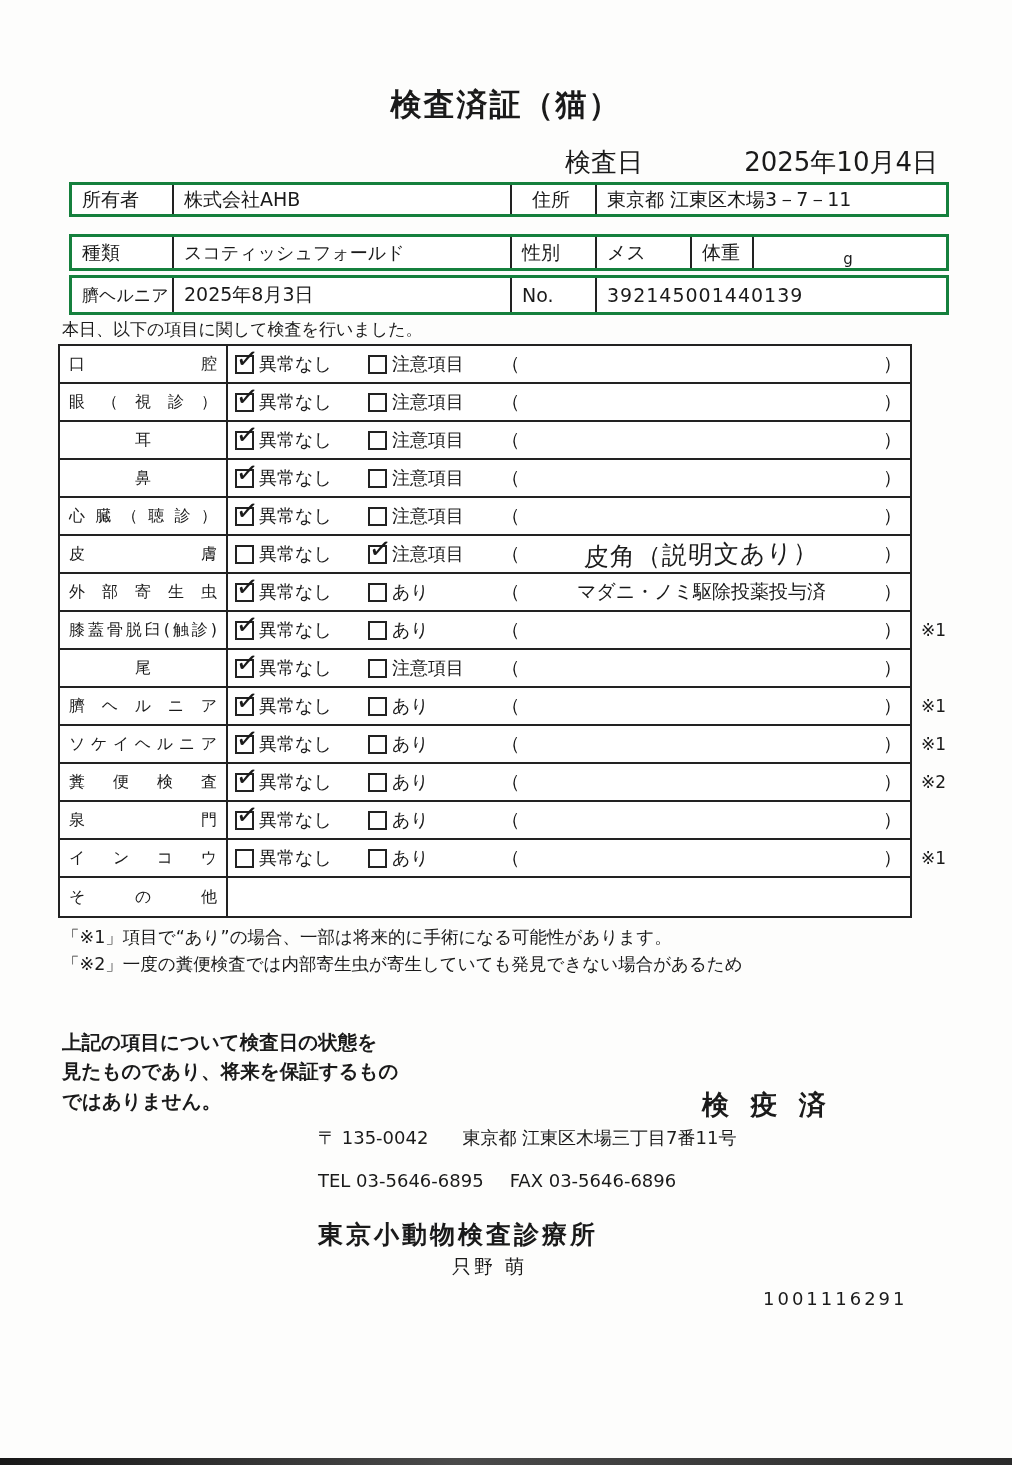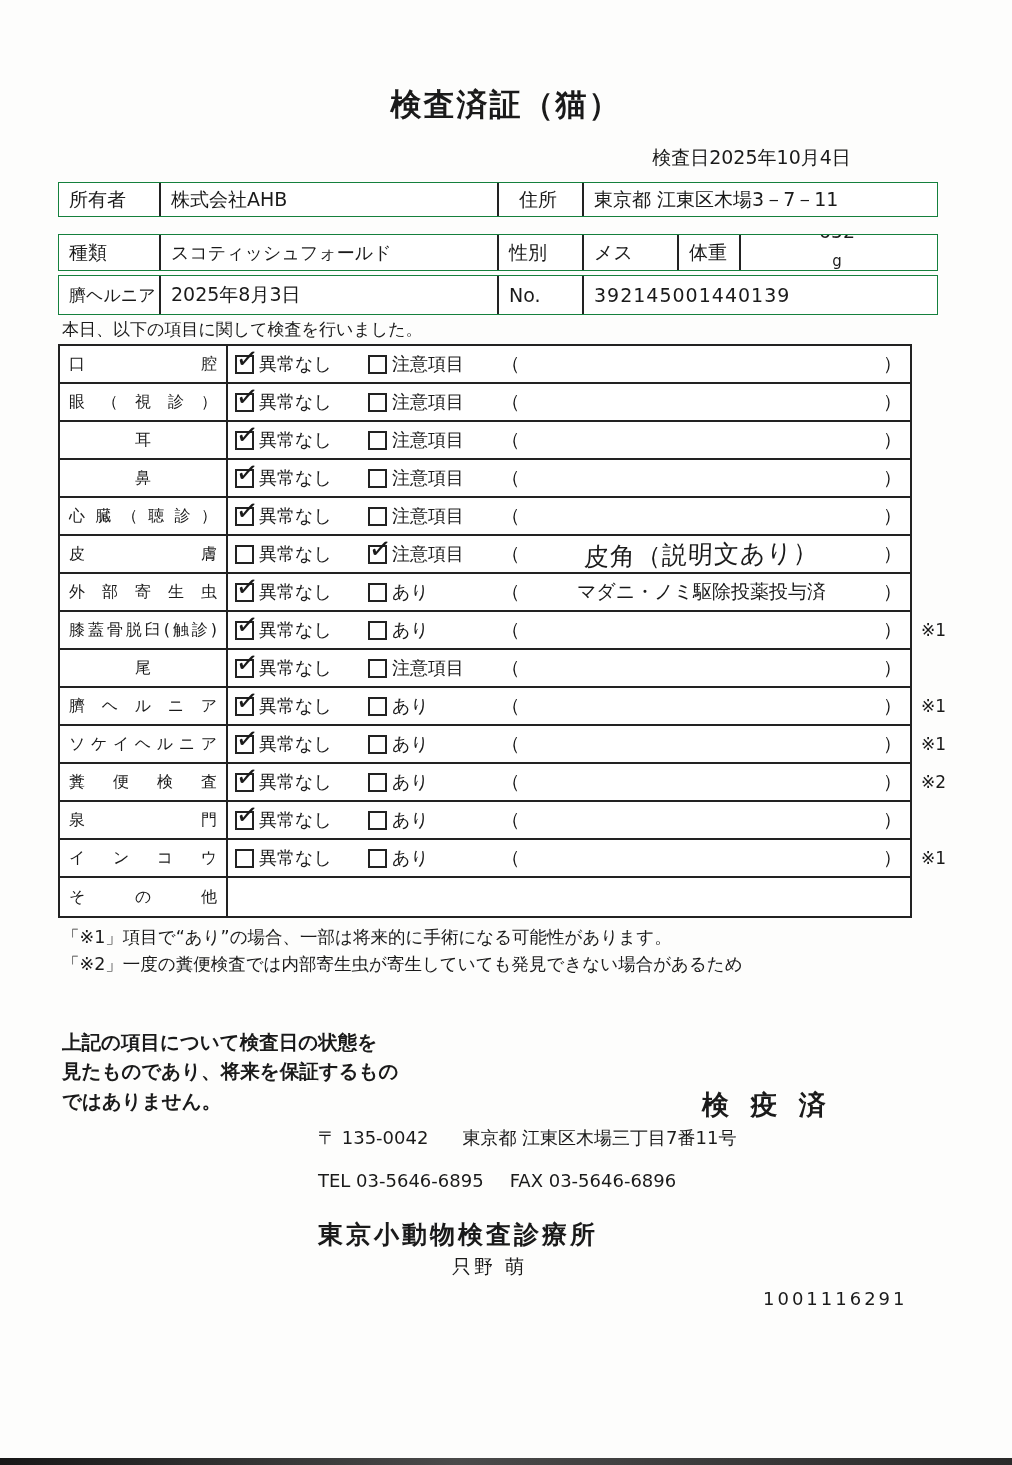--- a/index.html
+++ b/index.html
@@ -4,22 +4,22 @@
 <style>
   html,body{margin:0;padding:0;background:#e8e8e6;}
   .page{
     position:relative;width:1012px;height:1465px;margin:0 auto;
     background:#fdfdfc;color:#1a1a1a;overflow:hidden;
     font-family:"DejaVu Sans","Liberation Sans",sans-serif;
   }
   .title{position:absolute;top:84px;left:0;width:100%;text-align:center;
     font-size:31px;font-weight:600;letter-spacing:2px;}
   .date-row{position:absolute;left:565px;top:145px;width:373px;display:flex;
-    justify-content:center;font-size:19px;}
-  .info-table{position:absolute;display:flex;border:1px solid #15803d;background:#fff;box-sizing:border-box;}
+    justify-content:space-between;font-size:26px;}
+  .info-table{position:absolute;display:flex;border:3px solid #15803d;background:#fff;box-sizing:border-box;margin-left:11px;}
   .cell{border-right:2px solid #222;display:flex;align-items:center;
     padding:0 10px;box-sizing:border-box;font-size:19px;overflow:hidden;white-space:nowrap;}
   .cell:last-child{border-right:none;}
   .cell.weight{justify-content:flex-end;gap:10px;padding-right:14px;flex-direction:column;}
   .cell.weight .unit{font-size:15px;}
   .intro{position:absolute;left:62px;top:318px;font-size:17px;}
   .exam-table{position:absolute;left:58px;top:344px;width:850px;border:2.5px solid #222;background:#fff;}
   .exam-row{display:flex;height:38px;border-bottom:2px solid #222;position:relative;box-sizing:border-box;}
   .exam-row:last-child{border-bottom:none;}
   .cell-label{width:168px;border-right:2px solid #222;display:flex;align-items:center;

